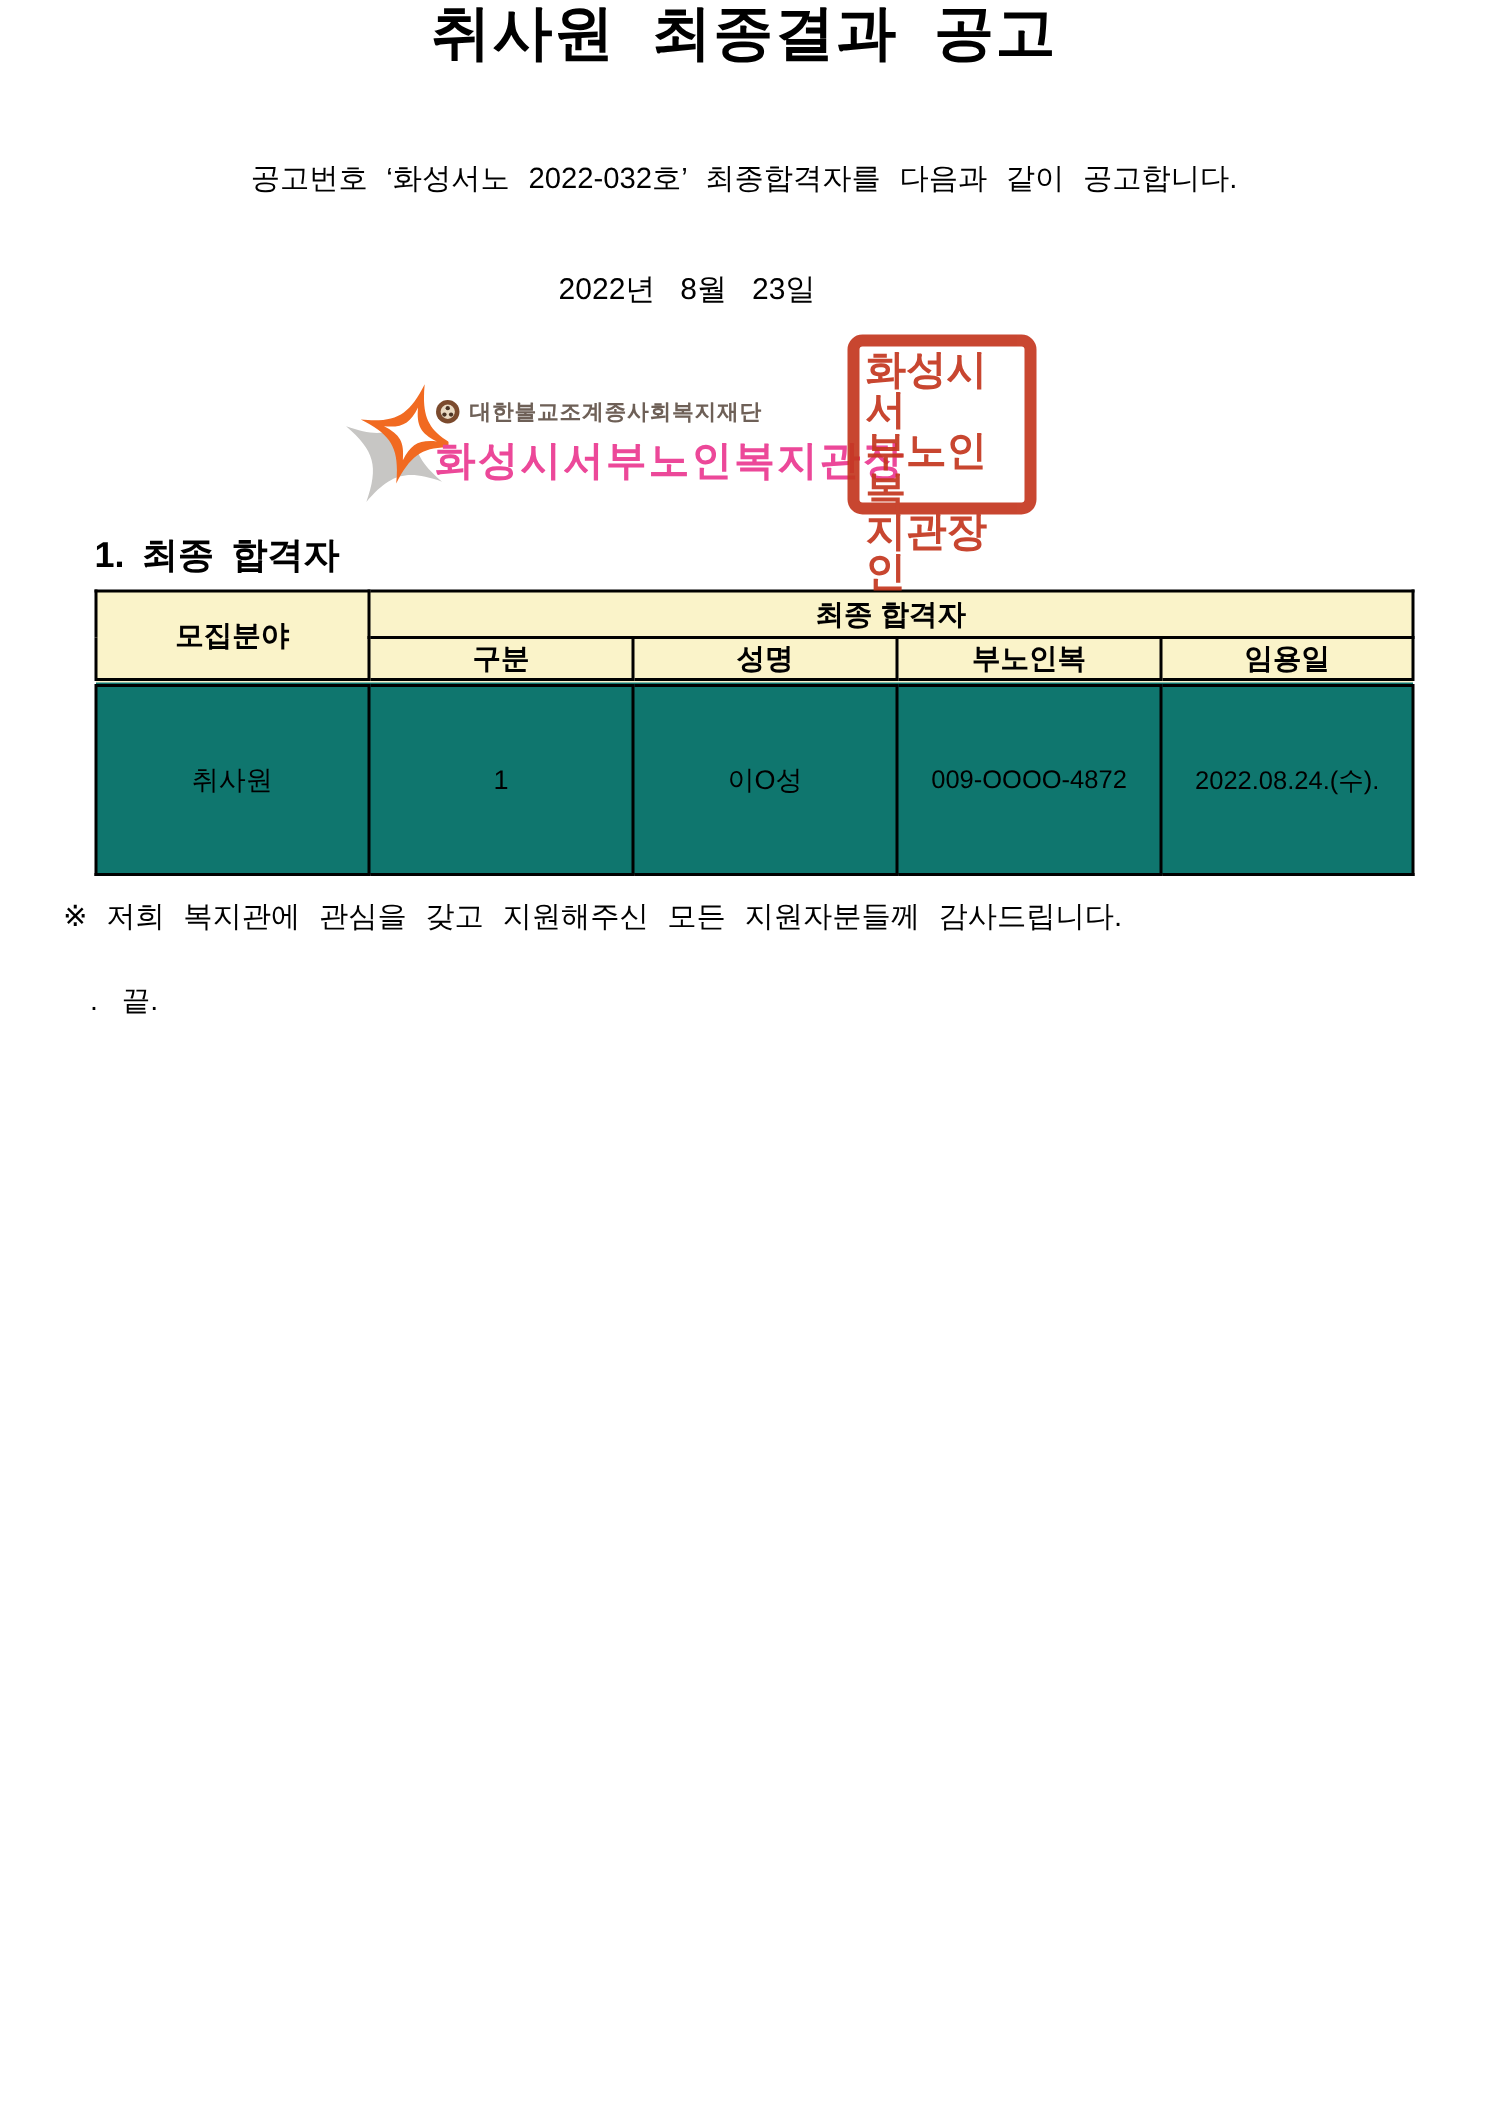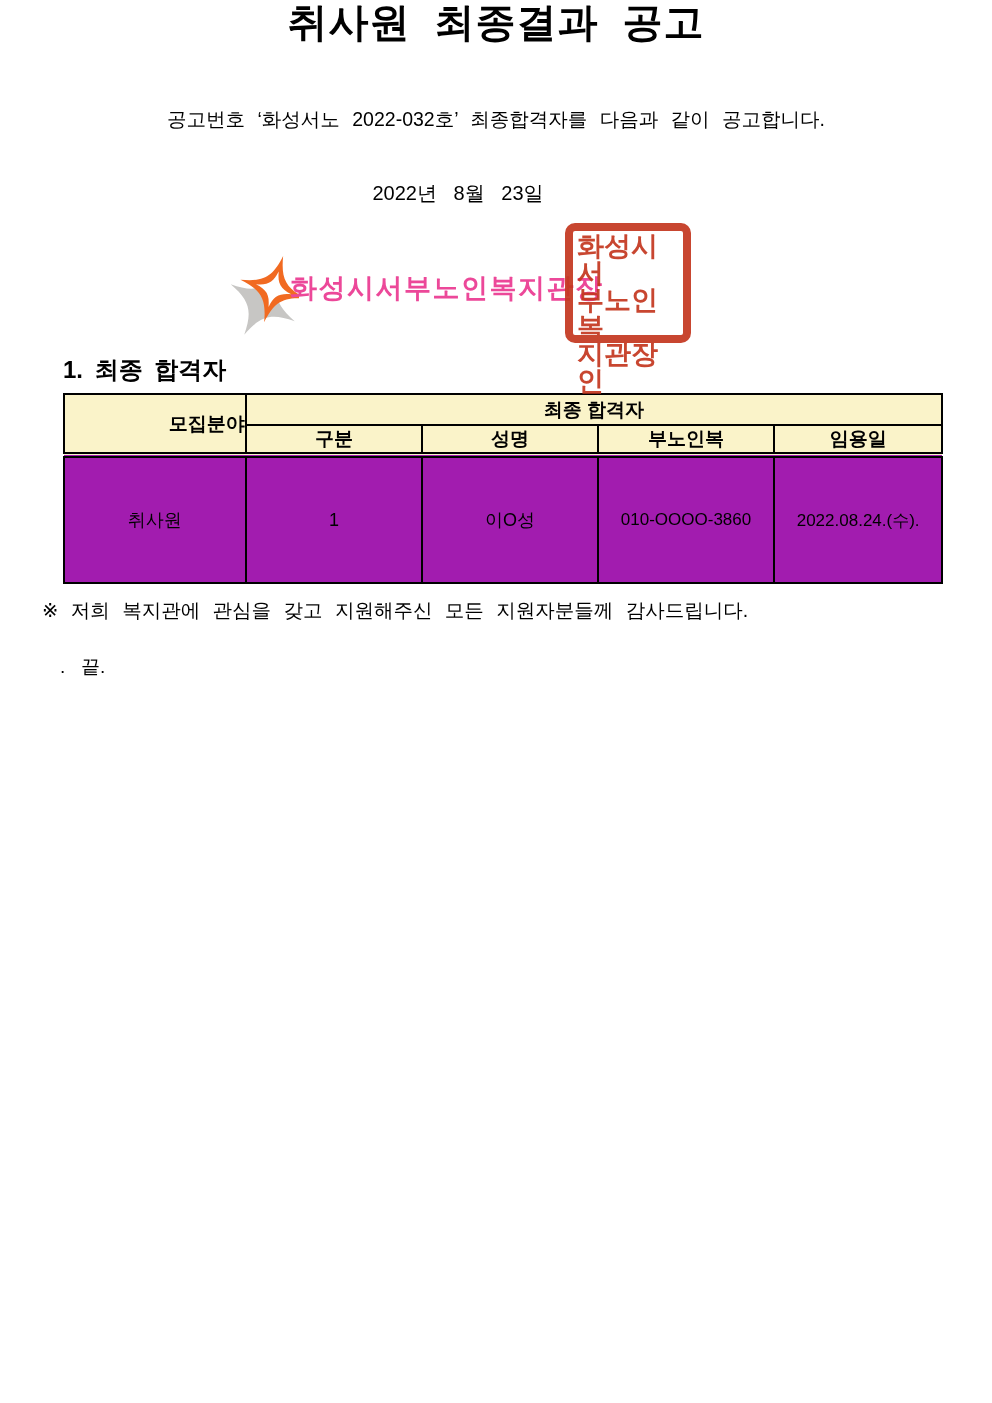--- a/index.html
+++ b/index.html
@@ -76,24 +76,24 @@
     table-layout: fixed;
   }
   .result-table th, .result-table td { border: 2px solid #000; }
   .result-table thead th {
     background: #FAF3C9;
     font-size: 19px; font-weight: 800;
     text-align: center; vertical-align: middle;
   }
   .result-table .group-row th { height: 31px; }
   .result-table .sub-row th { height: 25px; border-bottom: 6px double #000; }
-  .result-table th.recruit-col { border-bottom: 6px double #000; text-align: right; }
+  .result-table th.recruit-col { border-bottom: 6px double #000; }
   .result-table tbody td {
     height: 128px; text-align: center; vertical-align: middle;
-    font-size: 18px; background: #a21caf;
+    font-size: 18px; background: #0f766e;
   }
   .result-table tbody td.num-cell { font-size: 17px; letter-spacing: 0; }
 
   .note {
     margin: 13px 0 0 42px;
     font-size: 19.5px; word-spacing: 7px;
   }
   .end-mark {
     margin: 30px 0 0 60px;
     font-size: 19px; white-space: pre;
@@ -112,20 +112,30 @@
 
   <div class="org-block">
 
     <svg class="star-logo" viewBox="0 0 100 100" aria-hidden="true">
       <path d="M50 2 C56 34 66 44 98 50 C66 56 56 66 50 98 C44 66 34 56 2 50 C34 44 44 34 50 2 Z" fill="#C7C6C4" transform="rotate(30 50 50) translate(2 3) scale(1.04) "></path>
       <path d="M50 2 C56 34 66 44 98 50 C66 56 56 66 50 98 C44 66 34 56 2 50 C34 44 44 34 50 2 Z" fill="#F16A21" transform="rotate(16 50 50) scale(0.97)" transform-origin="50 50"></path>
       <path d="M50 10 C55 36 64 45 90 50 C64 55 55 64 50 90 C45 64 36 55 10 50 C36 45 45 36 50 10 Z" fill="#ffffff" transform="rotate(16 50 50) scale(0.62)" transform-origin="50 50"></path>
     </svg>
 
     <div class="org-text">
+      <div class="foundation-line">
+        <svg width="17" height="17" viewBox="0 0 20 20" aria-hidden="true">
+          <circle cx="10" cy="10" r="9.2" fill="#7B4A2D"></circle>
+          <circle cx="10" cy="10" r="5.6" fill="#E9D9C2"></circle>
+          <circle cx="10" cy="7.2" r="1.7" fill="#4A3426"></circle>
+          <circle cx="7.4" cy="12.2" r="1.7" fill="#4A3426"></circle>
+          <circle cx="12.6" cy="12.2" r="1.7" fill="#4A3426"></circle>
+        </svg>
+        <span class="f-name">대한불교조계종사회복지재단</span>
+      </div>
       <div class="center-name">화성시서부노인복지관장</div>
     </div>
 
     <div class="seal" aria-label="official seal">
       <div class="seal-row">화성시서</div>
       <div class="seal-row">부노인복</div>
       <div class="seal-row">지관장인</div>
     </div>
   </div>
 
@@ -149,21 +159,21 @@
         <th>성명</th>
         <th>부노인복</th>
         <th>임용일</th>
       </tr>
     </thead>
     <tbody>
       <tr>
         <td>취사원</td>
         <td>1</td>
         <td>이O성</td>
-        <td class="num-cell">010-OOOO-3860</td>
+        <td class="num-cell">009-OOOO-4872</td>
         <td class="num-cell">2022.08.24.(수).</td>
       </tr>
     </tbody>
   </table>
 
   <p class="note">※ 저희 복지관에 관심을 갖고 지원해주신 모든 지원자분들께 감사드립니다.</p>
 
   <p class="end-mark">.   끝.</p>
 
 </div>

